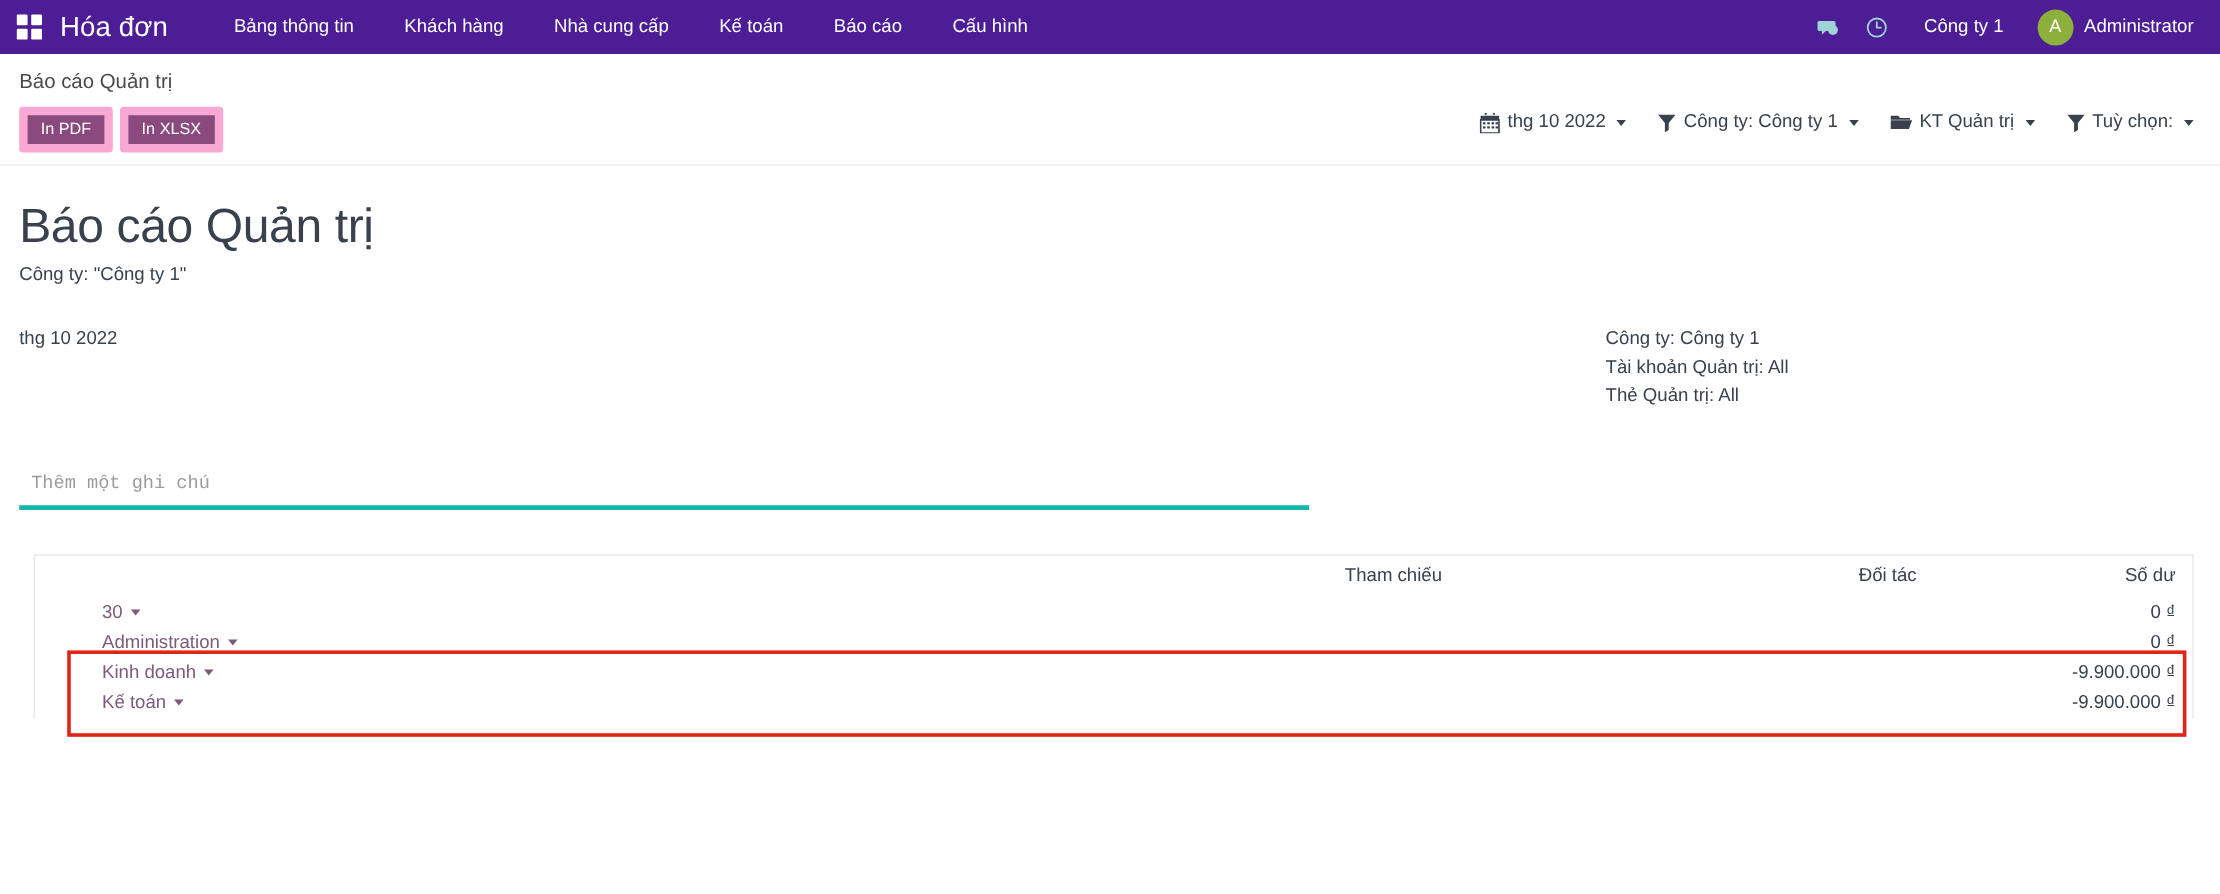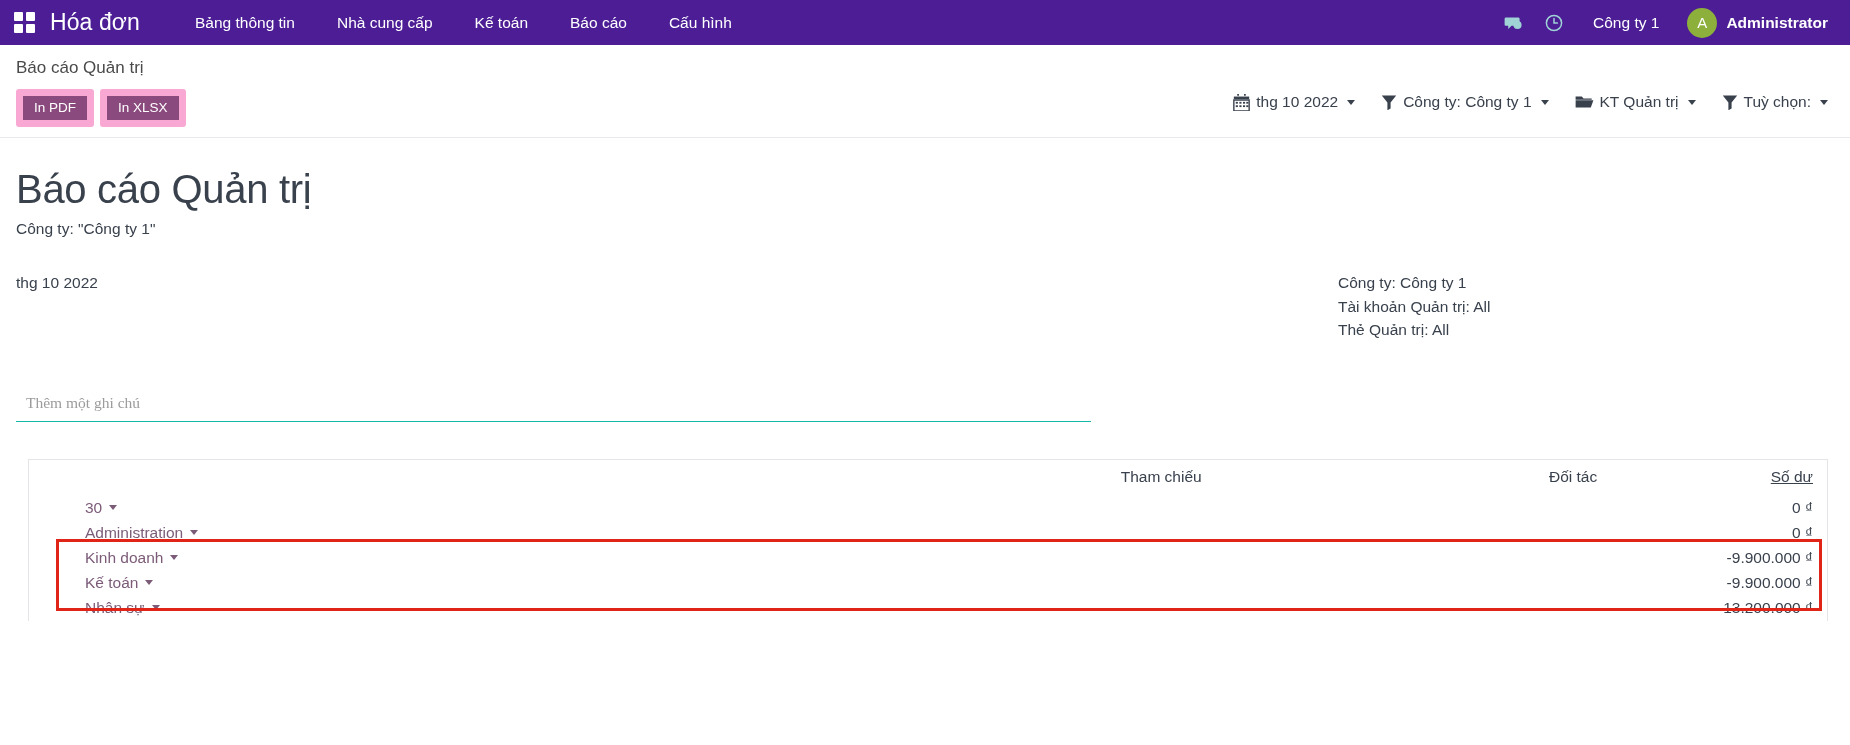--- a/index.html
+++ b/index.html
@@ -78,21 +78,21 @@
     width: 30px; height: 30px;
     border-radius: 50%;
     background: #8cb03b;
     color: #ffffff;
     display: flex;
     align-items: center;
     justify-content: center;
     font-size: 15px;
     line-height: 1;
   }
-  .user-name { font-size: 15.5px; white-space: nowrap; font-weight: bold; }
+  .user-name { font-size: 15.5px; white-space: nowrap; }
 
   
   .cp {
     padding: 13px 22px 9px 16px;
     border-bottom: 1px solid #e7e9ed;
     background: #ffffff;
     position: relative;
     height: 93px;
   }
   .cp-breadcrumb {
@@ -167,23 +167,23 @@
     line-height: 23.5px;
     width: 490px;
   }
   .report-info div { white-space: nowrap; }
 
   
   .note-wrap { margin-top: 48px; width: 1075px; }
   .note-input {
     width: 100%;
     border: none;
-    border-bottom: 1px solid #14b8a6;
-    font-size: 15.5px;
-    font-family: Liberation Serif, serif;
+    border-bottom: 4px solid #14b8a6;
+    font-size: 15.5px;
+    font-family: Liberation Mono, monospace;
     color: #39414d;
     padding: 4px 2px 9px 10px;
     outline: none;
     background: transparent;
   }
   .note-input::placeholder { color: #9b9b9b; }
 
   
   .table-wrap {
     margin: 37px 22px 0 28px;
@@ -200,21 +200,21 @@
   table.report-table th {
     font-weight: 400;
     text-align: right;
     padding: 8px 14px 10px;
     color: #39414d;
     white-space: nowrap;
   }
   table.report-table th.col-name { text-align: left; width: 44%; }
   table.report-table th.col-ref  { width: 22%; }
   table.report-table th.col-part { width: 22%; }
-  table.report-table th.col-bal  { width: 12%; text-decoration: underline; }
+  table.report-table th.col-bal  { width: 12%; }
   table.report-table td {
     padding: 3px 14px 4px;
     border-top: none;
     white-space: nowrap;
   }
   table.report-table td.cell-name { text-align: left; padding-left: 56px; }
   table.report-table td.cell-bal  { text-align: right; }
   .acc-link {
     color: #7b5b78;
     display: inline-flex;
@@ -248,20 +248,21 @@
   <div class="apps-grid">
     <i></i>
       <i></i>
       <i></i>
       <i></i>
   </div>
   <div class="brand">Hóa đơn</div>
 
   <div class="nav-links">
     <div class="nav-link">Bảng thông tin</div>
+    <div class="nav-link">Khách hàng</div>
     <div class="nav-link">Nhà cung cấp</div>
     <div class="nav-link">Kế toán</div>
     <div class="nav-link">Báo cáo</div>
     <div class="nav-link">Cấu hình</div>
   </div>
 
   <div class="nav-right">
     <div class="nav-icon">
       <svg width="20" height="20" viewBox="0 0 20 20" fill="#9fd3d6">
         <path d="M2 3.4h12.2c.8 0 1.4.6 1.4 1.4v5.6c0 .8-.6 1.4-1.4 1.4H7.6L4.2 15v-3.2H2c-.8 0-1.4-.6-1.4-1.4V4.8c0-.8.6-1.4 1.4-1.4z" transform="translate(2,1)"></path>
@@ -417,29 +418,18 @@
           <span class="acc-link">
             <span>Kế toán</span>
             <span class="caret-sm"></span>
           </span>
         </td>
         <td></td>
         <td></td>
         <td class="cell-bal amount">-9.900.000 ₫</td>
       </tr>
 
-      <tr>
-        <td class="cell-name">
-          <span class="acc-link">
-            <span>Nhân sự</span>
-            <span class="caret-sm"></span>
-          </span>
-        </td>
-        <td></td>
-        <td></td>
-        <td class="cell-bal amount">-13.200.000 ₫</td>
-      </tr>
 
     </tbody>
   </table>
 
   <div class="red-box"></div>
 </div>
 
 </body></html>

